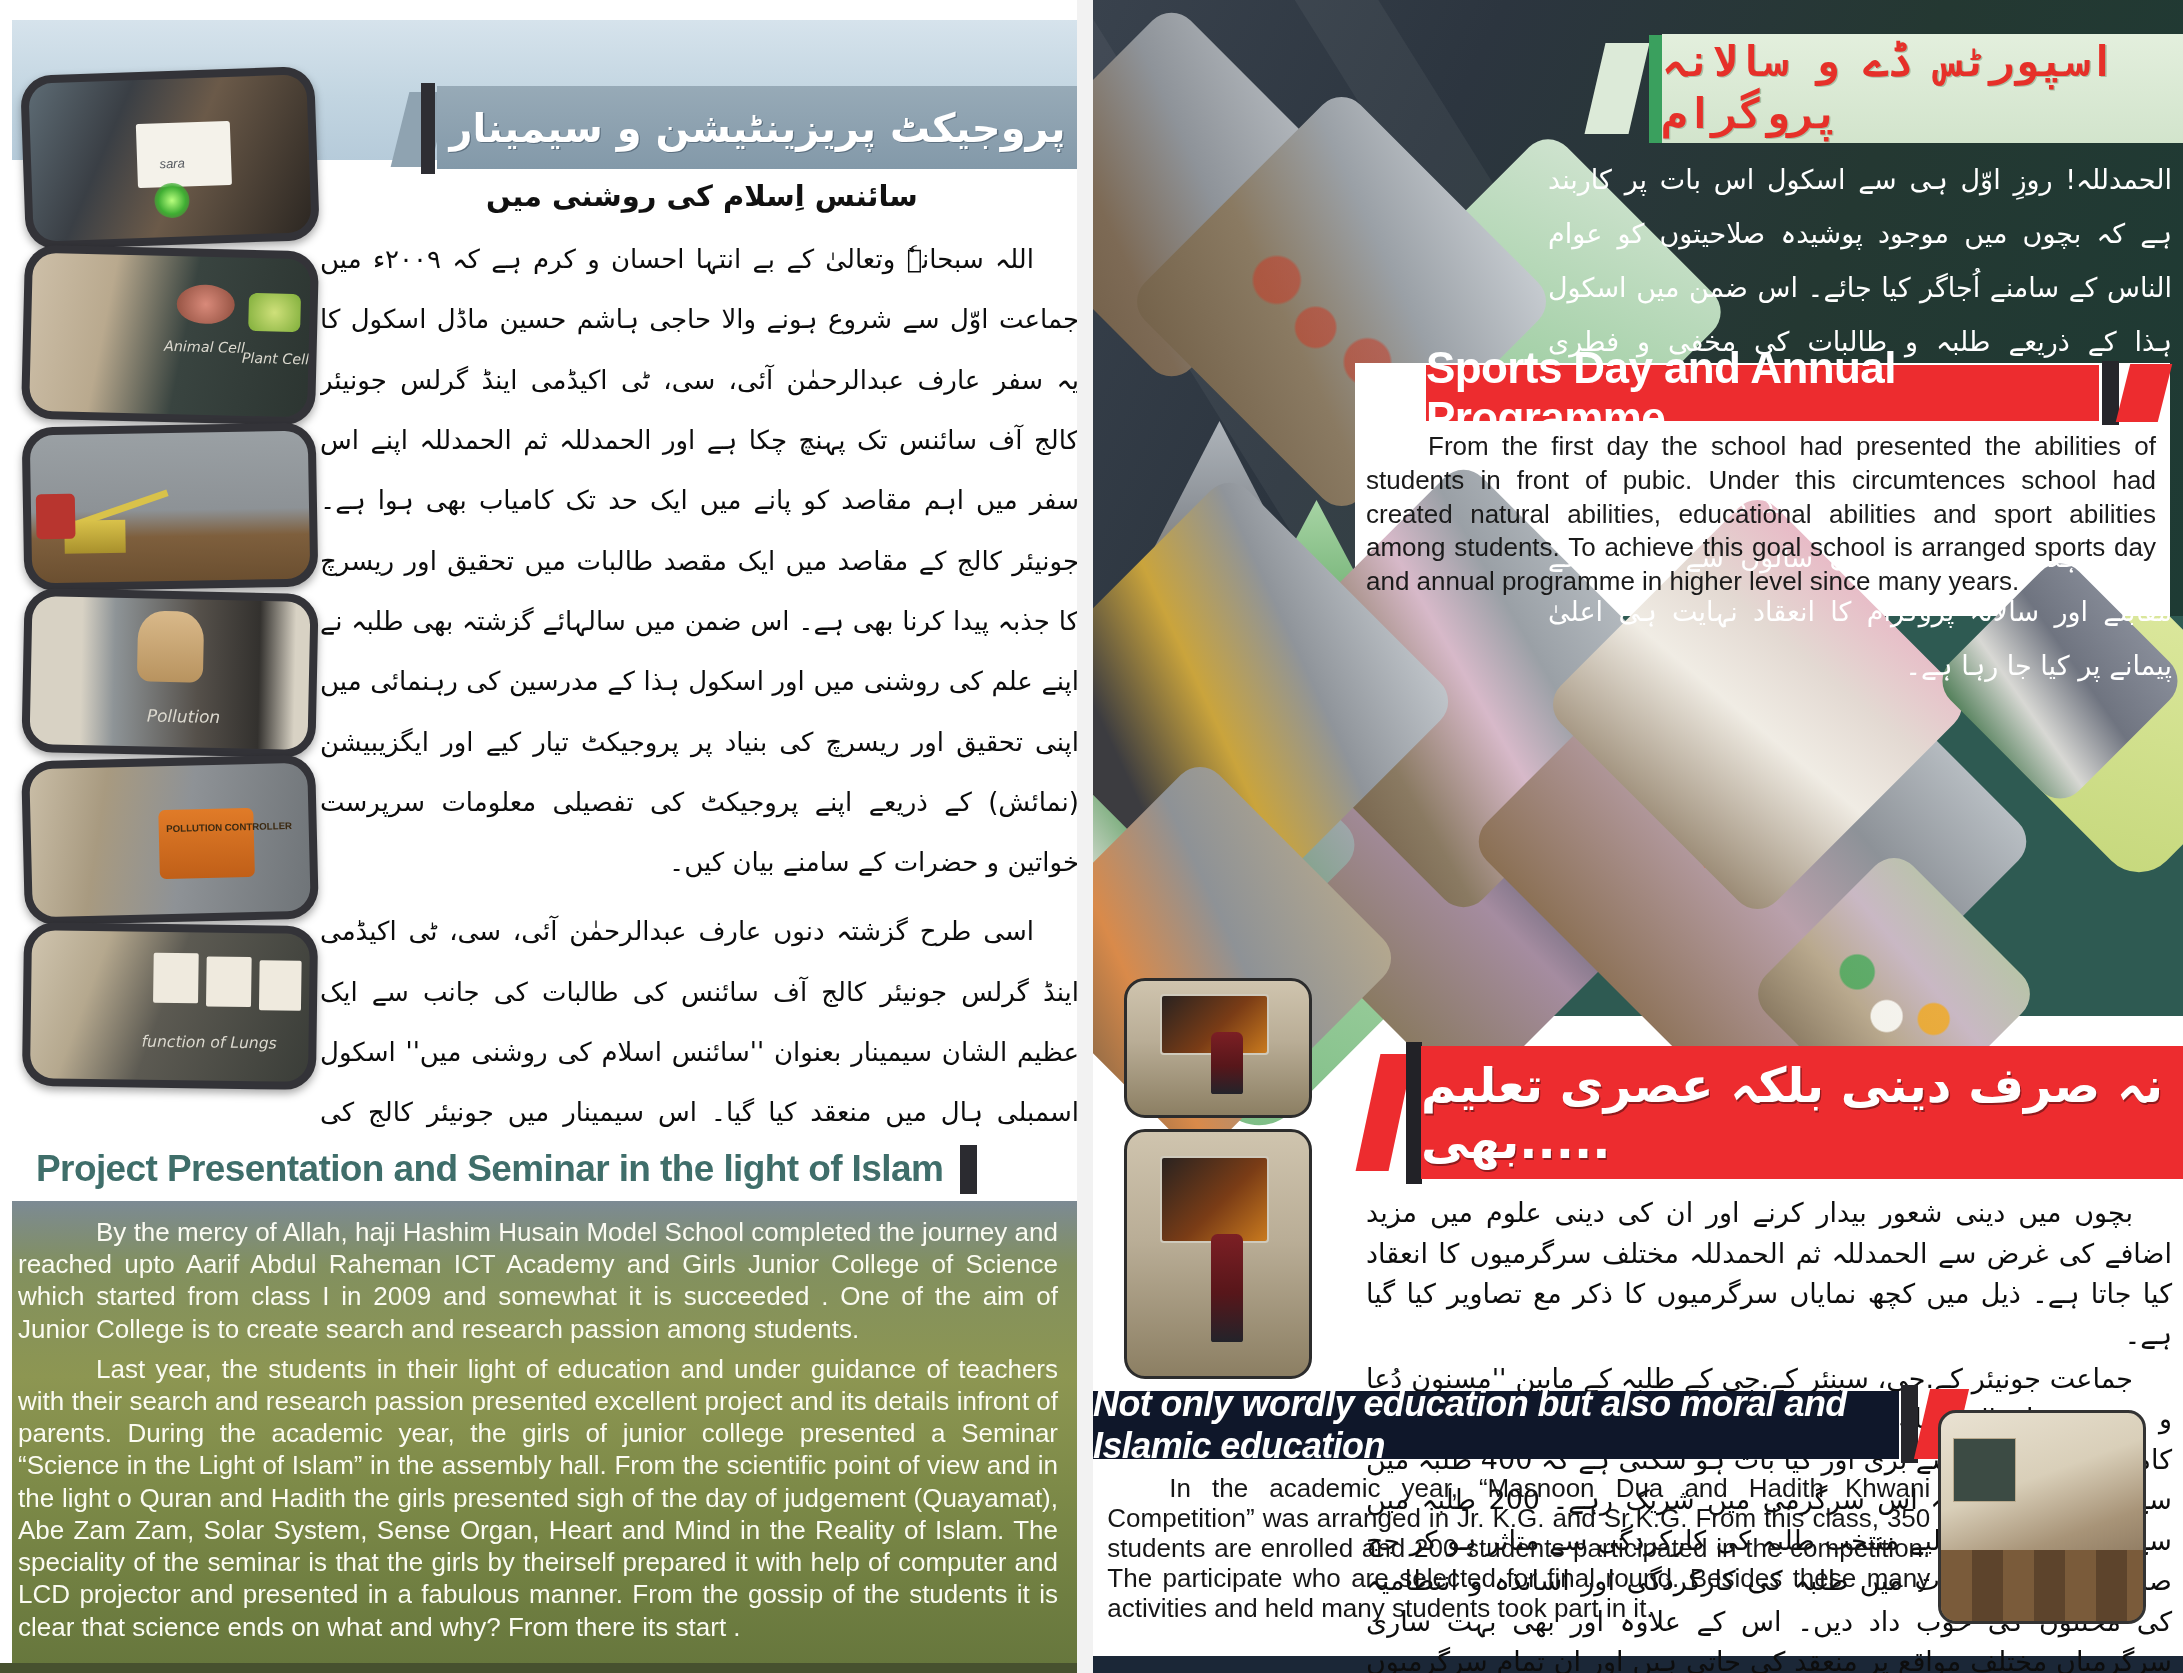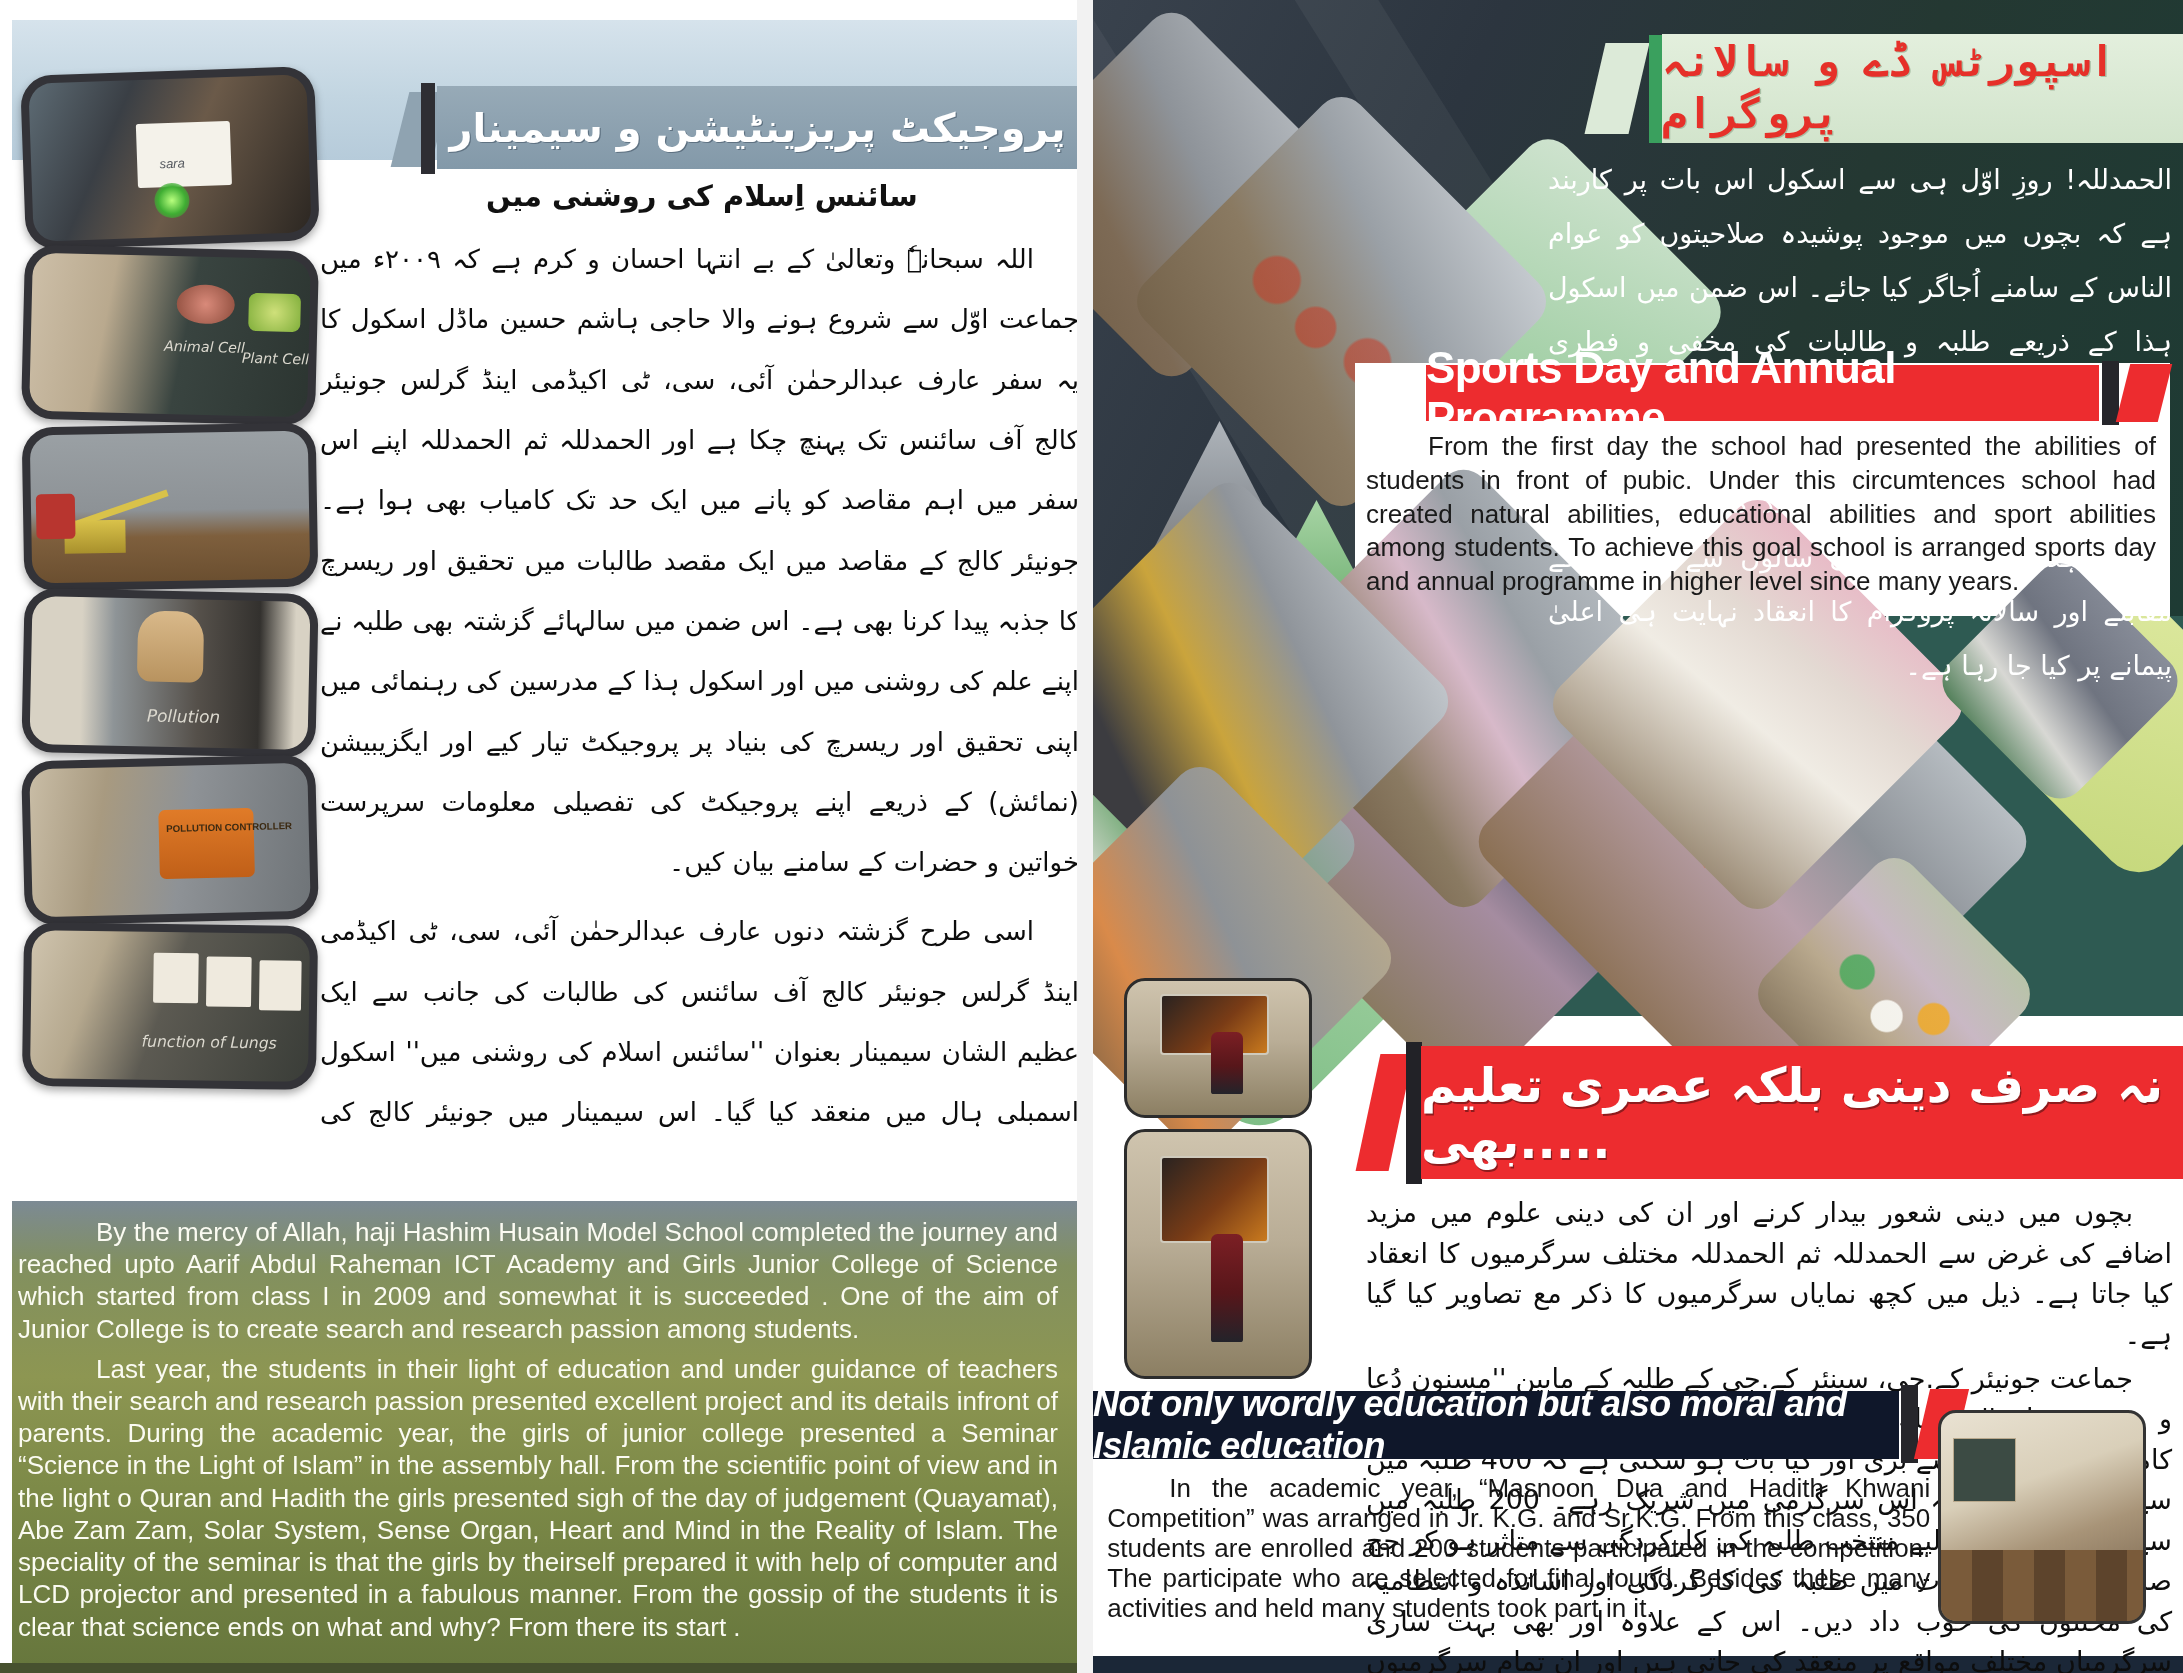--- a/index.html
+++ b/index.html
@@ -172,20 +172,24 @@
       <span>پروجیکٹ پریزینٹیشن و سیمینار</span>
     </div>
     <div class="abs lp-subtitle">سائنس اِسلام کی روشنی میں</div>
 
     <div class="abs lp-urdu">
       <p>اللہ سبحانہٗ وتعالیٰ کے بے انتہا احسان و کرم ہے کہ ۲۰۰۹ء میں جماعت اوّل سے شروع ہونے والا حاجی ہاشم حسین ماڈل اسکول کا یہ سفر عارف عبدالرحمٰن آئی، سی، ٹی اکیڈمی اینڈ گرلس جونیئر کالج آف سائنس تک پہنچ چکا ہے اور الحمدللہ ثم الحمدللہ اپنے اس سفر میں اہم مقاصد کو پانے میں ایک حد تک کامیاب بھی ہوا ہے۔ جونیئر کالج کے مقاصد میں ایک مقصد طالبات میں تحقیق اور ریسرچ کا جذبہ پیدا کرنا بھی ہے۔ اس ضمن میں سالہائے گزشتہ بھی طلبہ نے اپنے علم کی روشنی میں اور اسکول ہذا کے مدرسین کی رہنمائی میں اپنی تحقیق اور ریسرچ کی بنیاد پر پروجیکٹ تیار کیے اور ایگزیبیشن (نمائش) کے ذریعے اپنے پروجیکٹ کی تفصیلی معلومات سرپرست خواتین و حضرات کے سامنے بیان کیں۔</p>
       <p>اسی طرح گزشتہ دنوں عارف عبدالرحمٰن آئی، سی، ٹی اکیڈمی اینڈ گرلس جونیئر کالج آف سائنس کی طالبات کی جانب سے ایک عظیم الشان سیمینار بعنوان ''سائنس اسلام کی روشنی میں'' اسکول اسمبلی ہال میں منعقد کیا گیا۔ اس سیمینار میں جونیئر کالج کی طالبات نے سائنسی نقطۂ نظر سے قرآن کو حدیث کی روشنی میں، علامات قیامت، آبِ زمزم، نظام شمسی و قمری، انسانی اعضاء، دل و دماغ وغیرہ موضوعات کو نہایت مدلل انداز میں پیش کر کے اسلام کی حقانیت کو ثابت کیا۔ اس سیمینار کی خاصیت یہ بھی رہی کہ طالبات نے بذاتِ خود کمپیوٹر اور LCD پروجیکٹر کی مدد سے پاور پوائنٹ کے ذریعے اپنا پریزینٹیشن نہایت ہی پُرکشش انداز میں تیار کیا اور اُس شان دار طریقے سے اُسے پیش کیا۔</p>
 
     </div>
 
+    <div class="abs lp-engband">
+      <h2>Project Presentation and Seminar in the light of Islam</h2>
+      <span class="bar"></span>
+    </div>
 
     <div class="abs lp-green"></div>
     <div class="abs lp-engtext">
       <p>By the mercy of Allah, haji Hashim Husain Model School completed the journey and reached upto Aarif Abdul Raheman ICT Academy and Girls Junior College of Science which started from class I in 2009 and somewhat it is succeeded . One of the aim of Junior College is to create search and research passion among students.</p>
       <p>Last year, the students in their light of education and under guidance of teachers with their search and research passion presented excellent project and its details infront of parents. During the academic year, the girls of junior college presented a Seminar “Science in the Light of Islam” in the assembly hall. From the scientific point of view and in the light o Quran and Hadith the girls presented sigh of the day of judgement (Quayamat), Abe Zam Zam, Solar System, Sense Organ, Heart and Mind in the Reality of Islam. The speciality of the seminar is that the girls by theirself prepared it with help of computer and LCD projector and presented in a fabulous manner. From the gossip of the students it is clear that science ends on what and why? From there its start .</p>
     </div>
     <div class="abs lp-bottom"></div>
   </section>
 
   <div class="abs gutter"></div>

